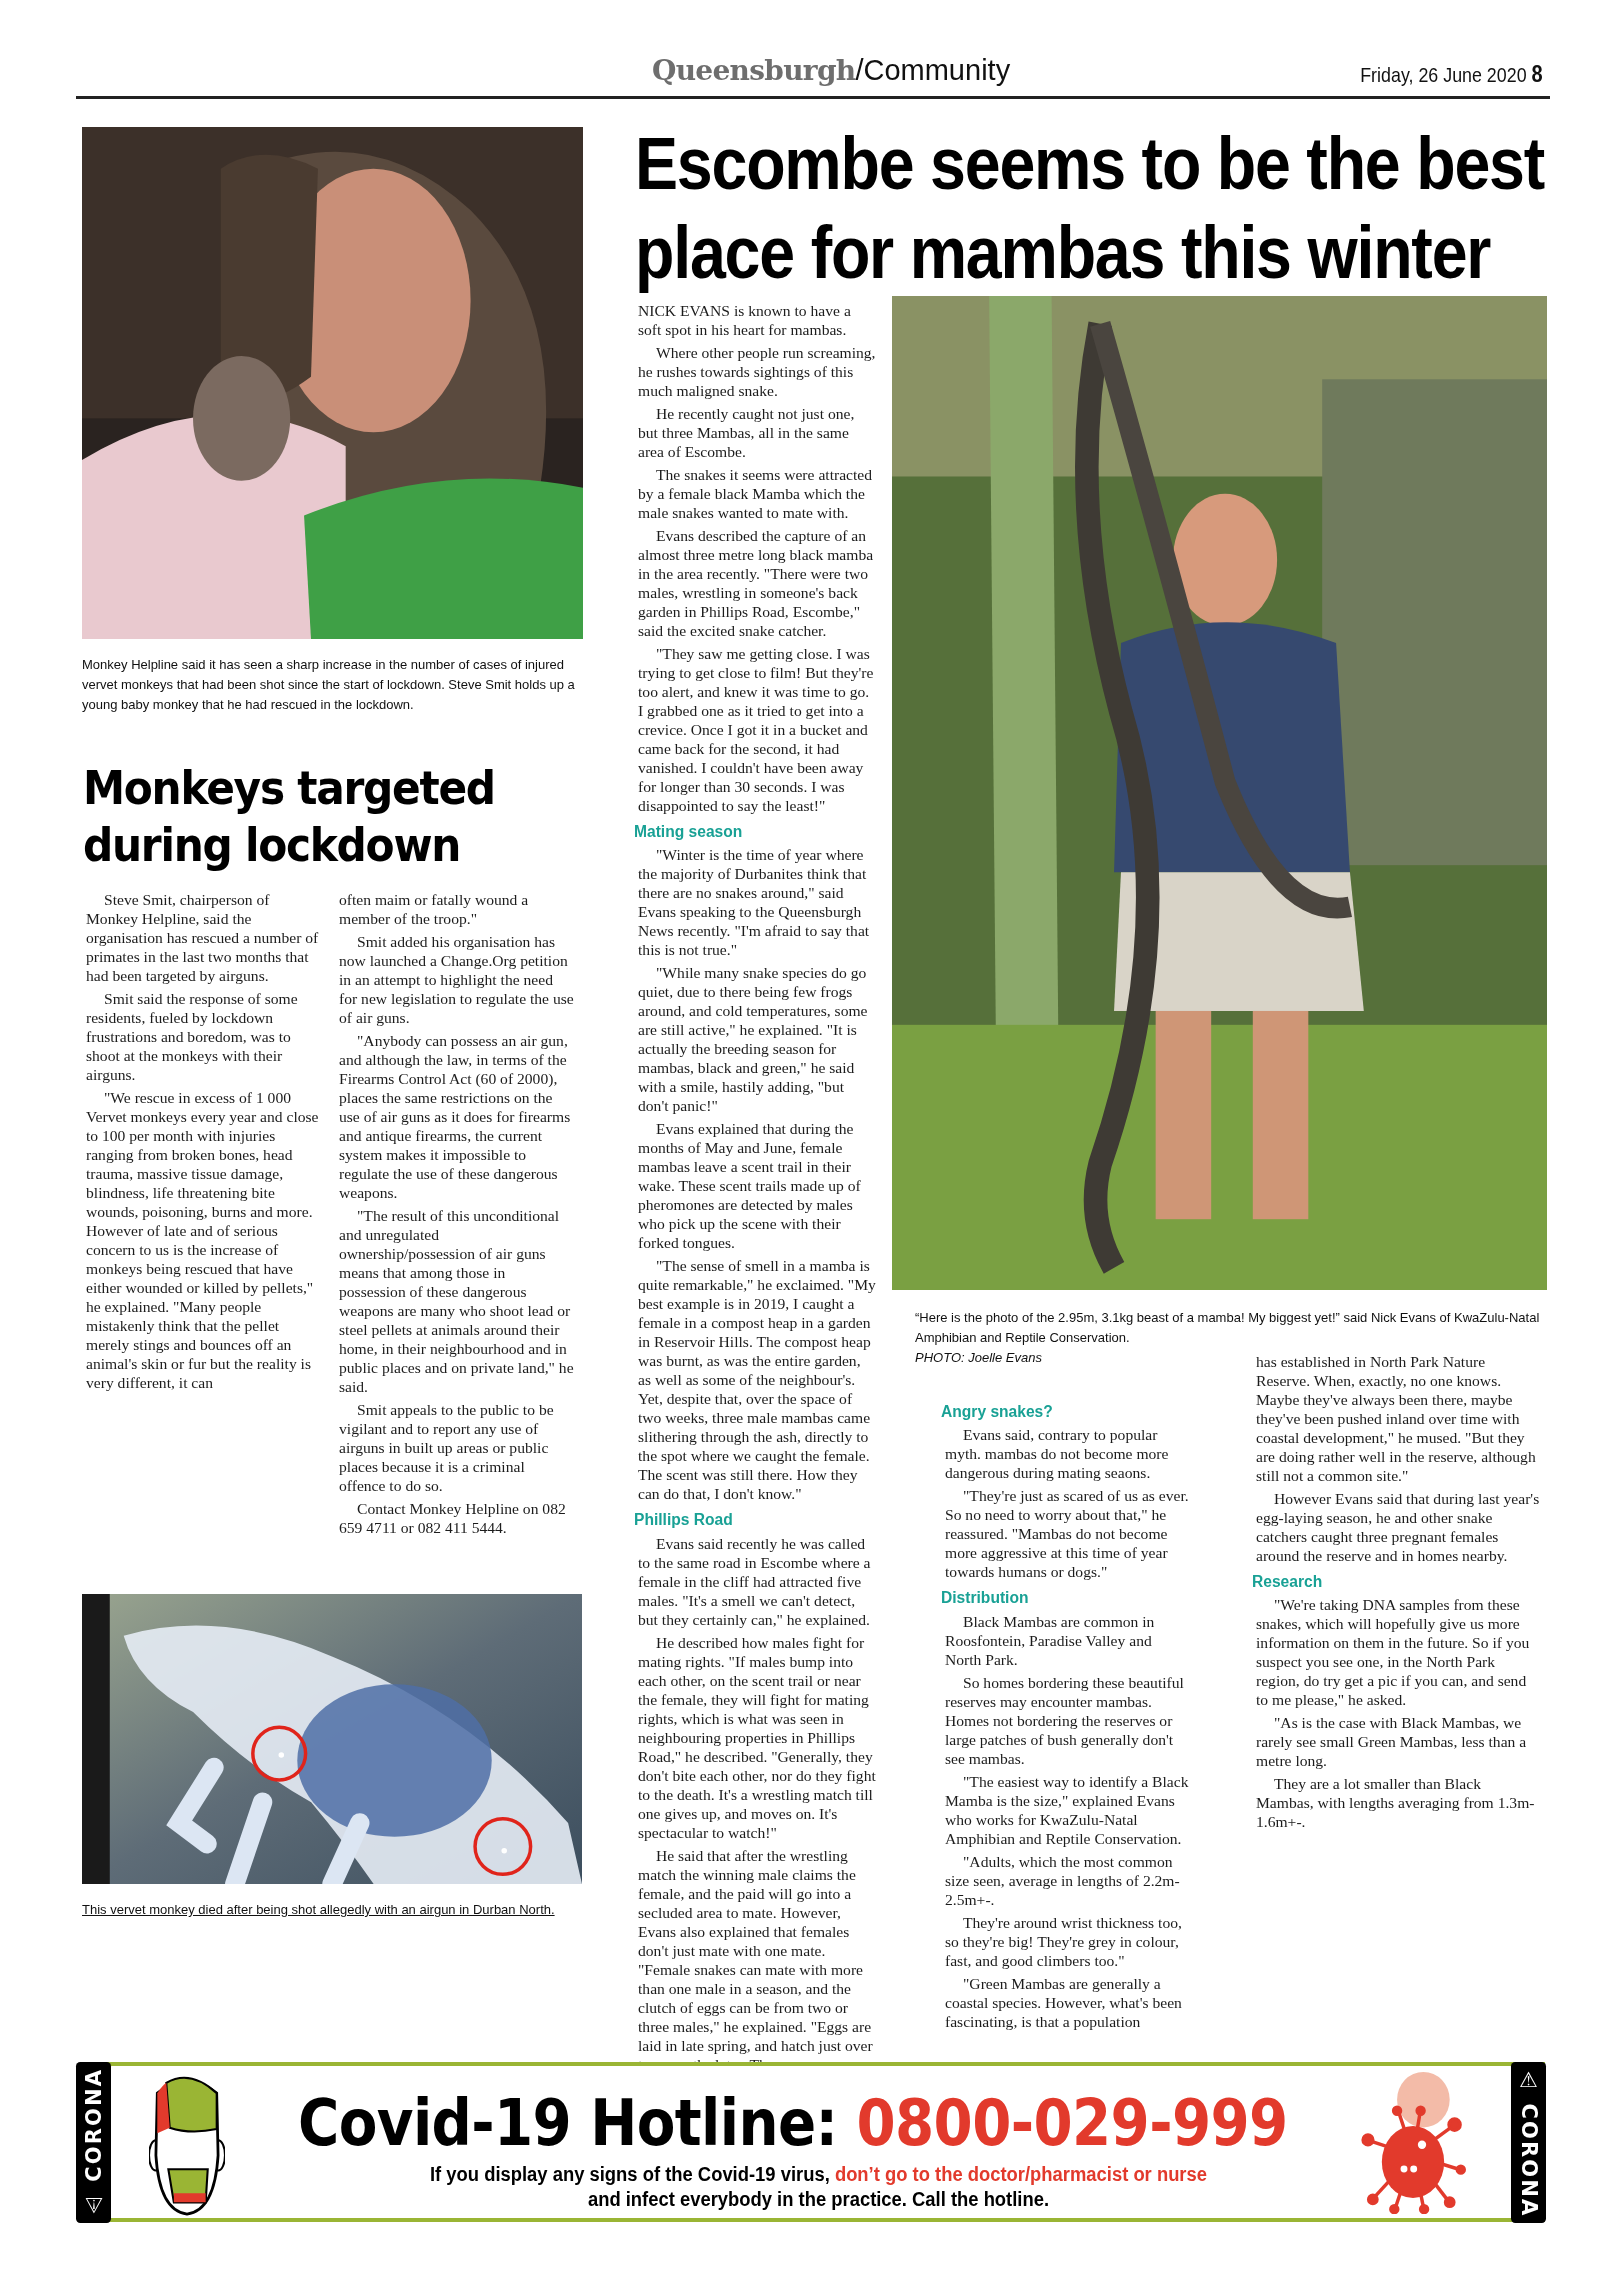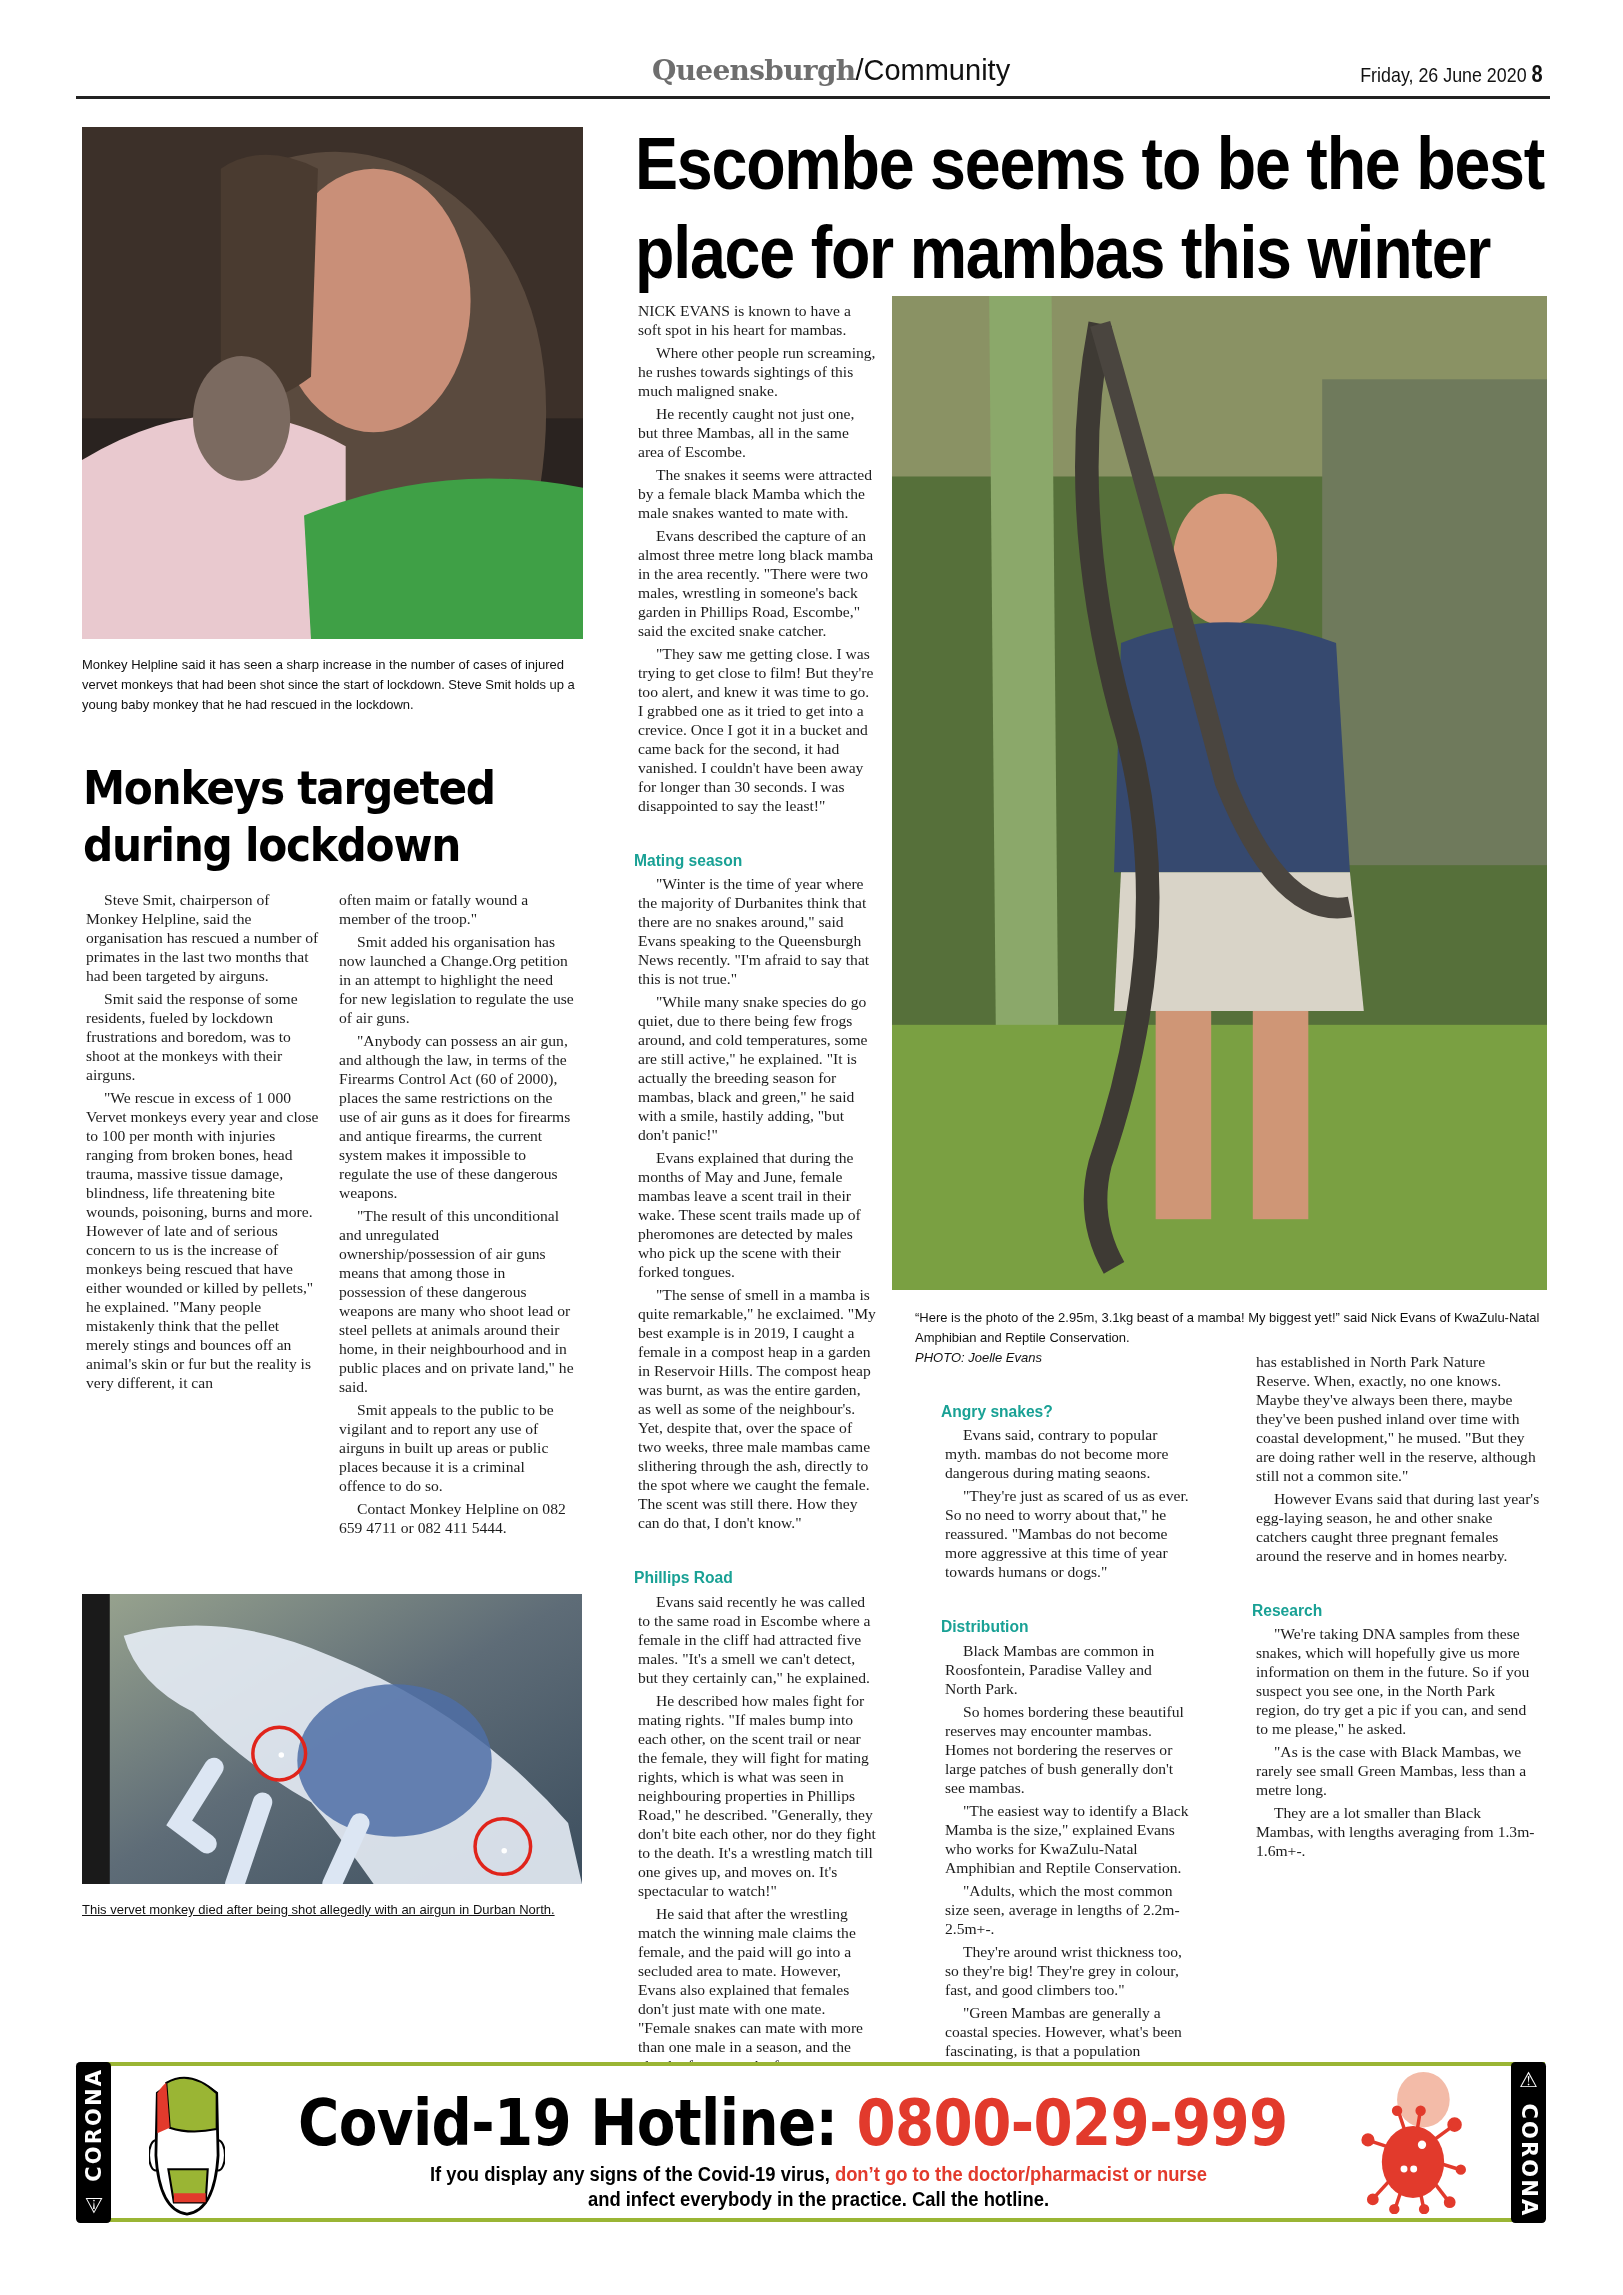--- a/index.html
+++ b/index.html
@@ -19,21 +19,21 @@
 
   .caption { font-family:"Liberation Sans", sans-serif; font-size:13px; line-height:20px; color:#111; }
   .caption i { }
 
   .headline-1 { left:83px; top:760px; width:500px; font-family:"DejaVu Sans", sans-serif; font-weight:bold; font-size:46px; line-height:57px; letter-spacing:-1.4px; color:#000; transform:scaleX(0.92); transform-origin:left; }
   .headline-2 { left:635px; top:119px; width:923px; font-family:"Liberation Sans", sans-serif; font-weight:bold; font-size:75px; line-height:89px; letter-spacing:-1.4px; color:#000; transform:scaleX(0.86); transform-origin:left; white-space:nowrap; }
 
   .col { font-size:15.6px; line-height:19px; color:#1c1c1c; }
   .col p { margin:4px; text-indent:18px; }
   .col p.first { text-indent:0; }
-  .sub { font-family:"Liberation Sans", sans-serif; font-weight:bold; color:#19a195; font-size:15.6px; line-height:19.4px; margin:36px 0 0 0; }
+  .sub { font-family:"Liberation Sans", sans-serif; font-weight:bold; color:#19a195; font-size:15.6px; line-height:19.4px; margin:7px 0 0 0; }
   .sub.top { margin-top:0; }
 
   
   .banner { left:82px; top:2062px; width:1463px; height:160px; border-top:4.2px solid #9ab534; border-bottom:4.2px solid #9ab534; background:#fff; box-sizing:border-box; }
   .tab { top:2062px; width:35px; height:161px; background:#000; border-radius:4.2px; color:#fff; font-family:"DejaVu Sans", sans-serif; font-weight:bold; font-size:21px; display:flex; align-items:center; justify-content:center; }
   .tab span { writing-mode:vertical-rl; letter-spacing:2.1px; }
   .tab.left span { transform:rotate(180deg); }
   .hot-title { left:298px; top:2089px; font-family:"DejaVu Sans", sans-serif; font-weight:bold; font-size:64px; line-height:69px; color:#000; white-space:nowrap; transform:scaleX(0.88); transform-origin:left; letter-spacing:-0.7px; }
   .hot-title .num { color:#e23a2c; }
   .hot-sub { left:298px; top:2162px; width:1041px; text-align:center; font-family:"Liberation Sans", sans-serif; font-weight:bold; font-size:20px; line-height:25px; color:#000; transform:scaleX(0.92); }

